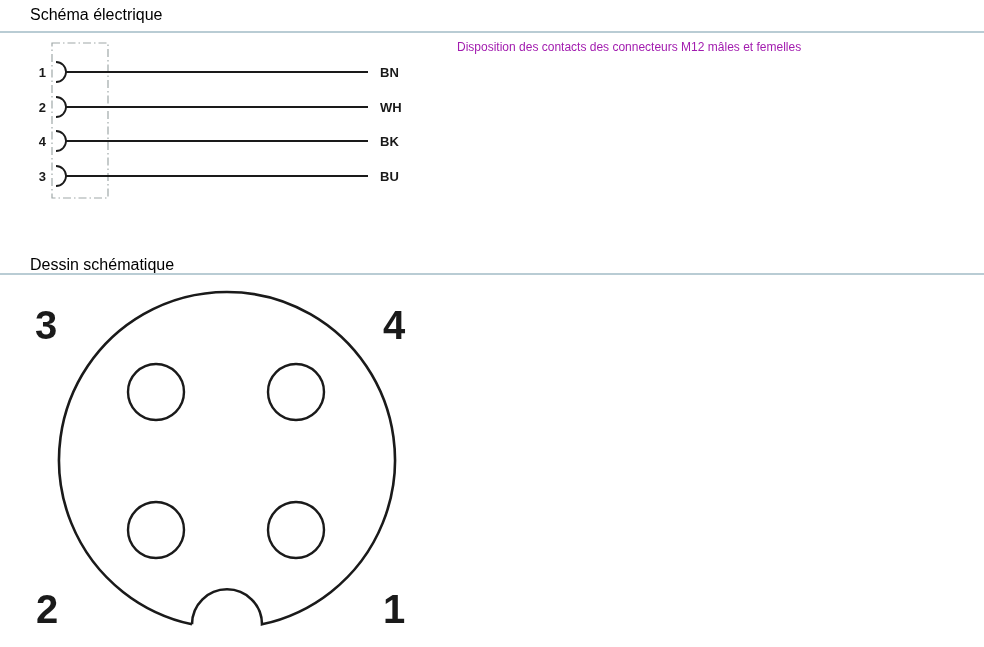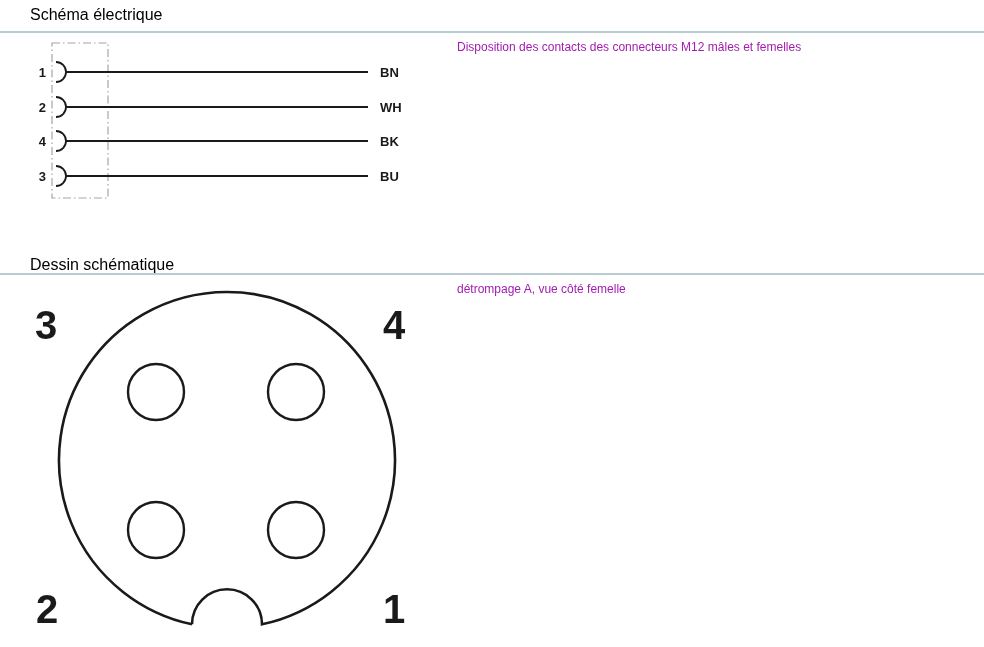--- a/index.html
+++ b/index.html
@@ -113,16 +113,15 @@
     <circle cx="156" cy="252" r="28" fill="none" stroke="#1a1a1a" stroke-width="2.4"></circle>
     <circle cx="296" cy="252" r="28" fill="none" stroke="#1a1a1a" stroke-width="2.4"></circle>
 
     <text class="pole-label" x="46" y="61" text-anchor="middle">3</text>
     <text class="pole-label" x="394" y="61" text-anchor="middle">4</text>
     <text class="pole-label" x="47" y="345" text-anchor="middle">2</text>
     <text class="pole-label" x="394" y="345" text-anchor="middle">1</text>
   </svg>
 
   <div class="caption" style="top:278px;">
-    <div>détrompage A, vue côté femelle</div>
   </div>
 
 </div>
 
 </body></html>

